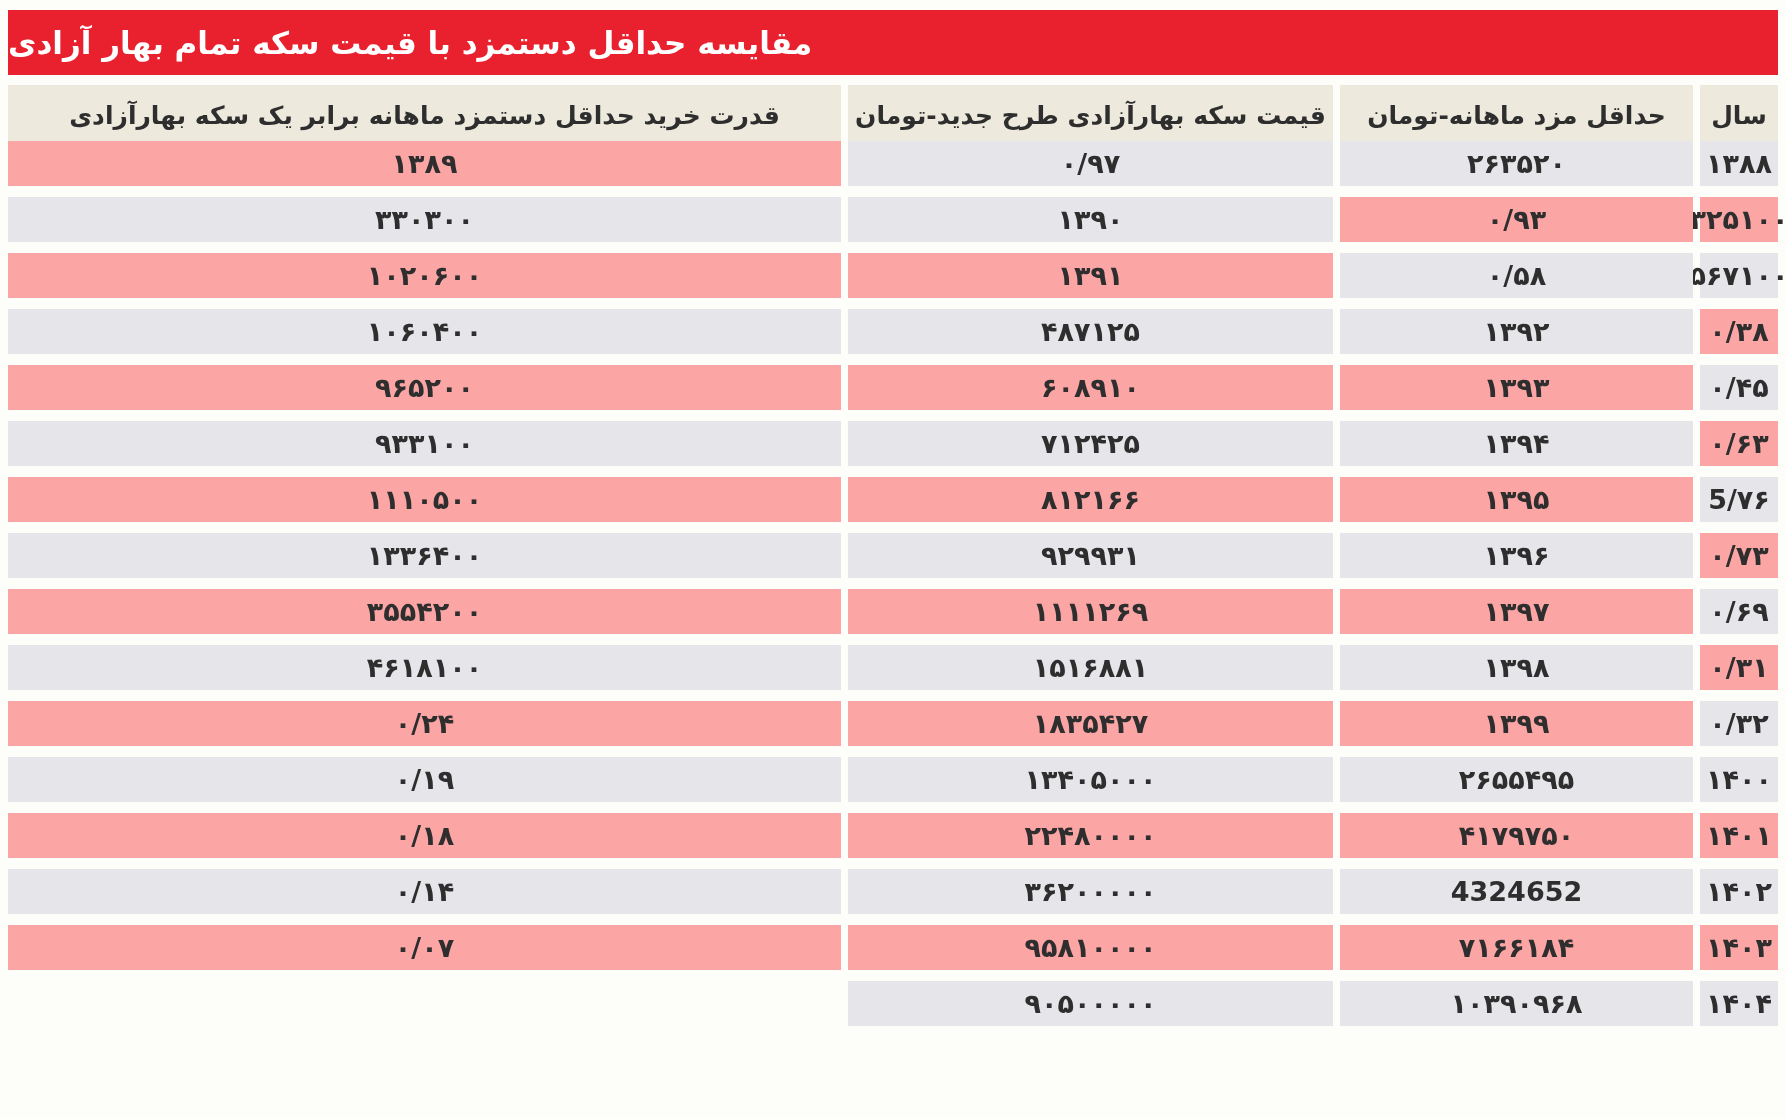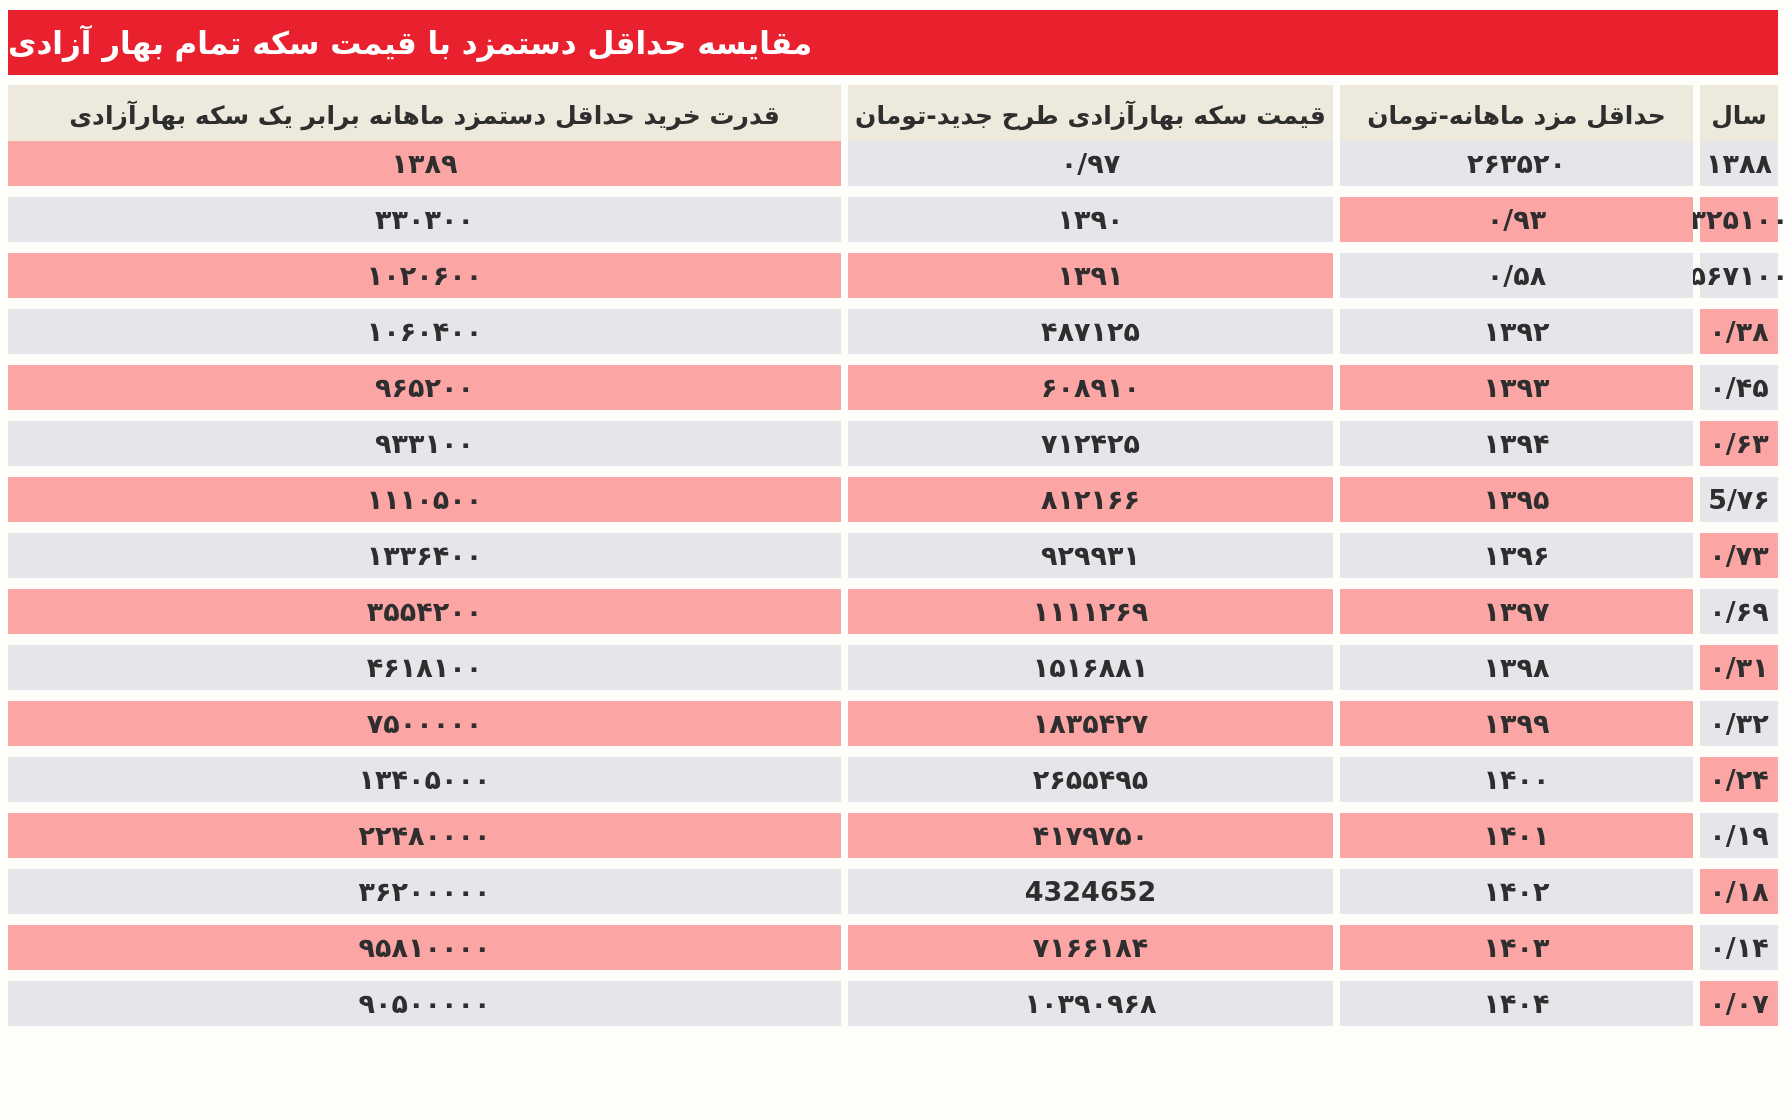--- a/index.html
+++ b/index.html
@@ -107,21 +107,20 @@
       <div class="cell data row-cream">۱۳۹۷</div>
       <div class="cell data row-cream">۱۱۱۱۲۶۹</div>
       <div class="cell data row-cream">۳۵۵۴۲۰۰</div>
       <div class="cell data row-cream">۰/۳۱</div>
       <div class="cell data row-gray">۱۳۹۸</div>
       <div class="cell data row-gray">۱۵۱۶۸۸۱</div>
       <div class="cell data row-gray">۴۶۱۸۱۰۰</div>
       <div class="cell data row-gray">۰/۳۲</div>
       <div class="cell data row-cream">۱۳۹۹</div>
       <div class="cell data row-cream">۱۸۳۵۴۲۷</div>
-      <div class="cell data row-cream">۷۵۰۰۰۰۰</div>
       <div class="cell data row-cream">۰/۲۴</div>
       <div class="cell data row-gray">۱۴۰۰</div>
       <div class="cell data row-gray">۲۶۵۵۴۹۵</div>
       <div class="cell data row-gray">۱۳۴۰۵۰۰۰</div>
       <div class="cell data row-gray">۰/۱۹</div>
       <div class="cell data row-cream">۱۴۰۱</div>
       <div class="cell data row-cream">۴۱۷۹۷۵۰</div>
       <div class="cell data row-cream">۲۲۴۸۰۰۰۰</div>
       <div class="cell data row-cream">۰/۱۸</div>
       <div class="cell data row-gray">۱۴۰۲</div>

